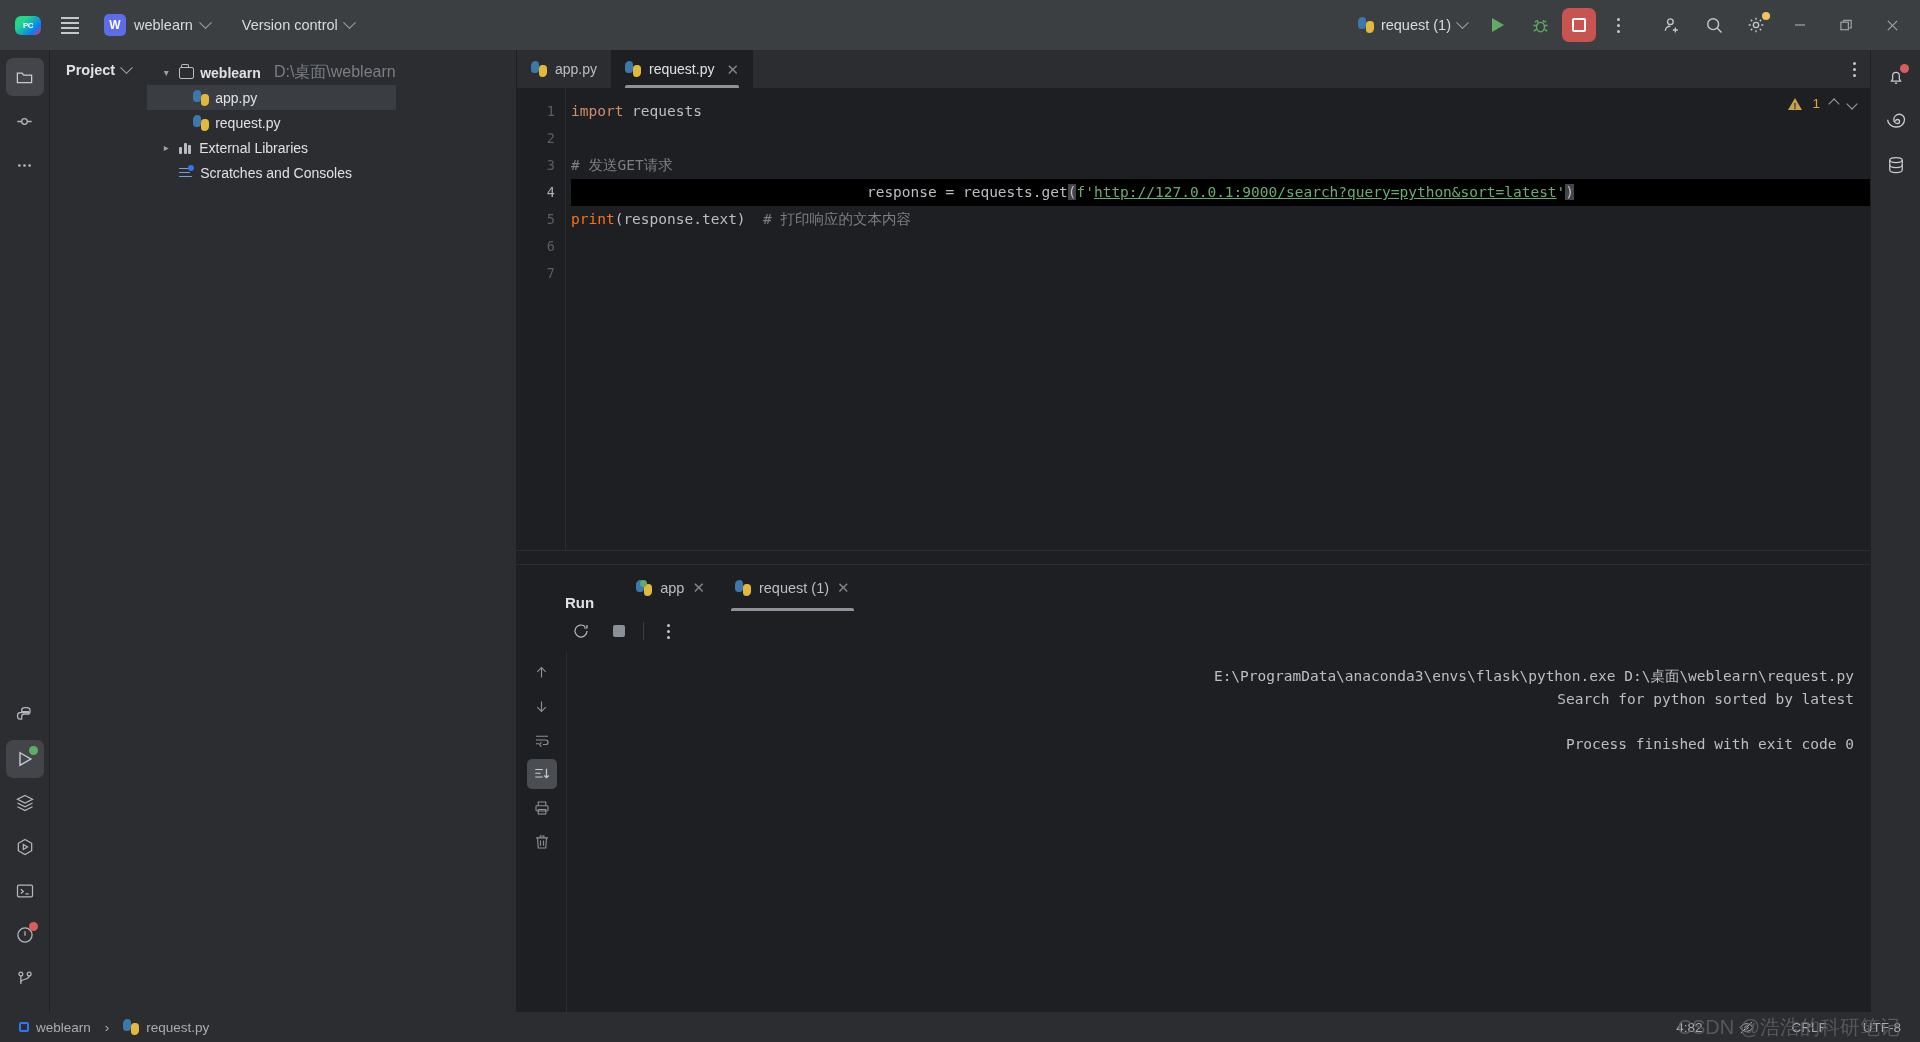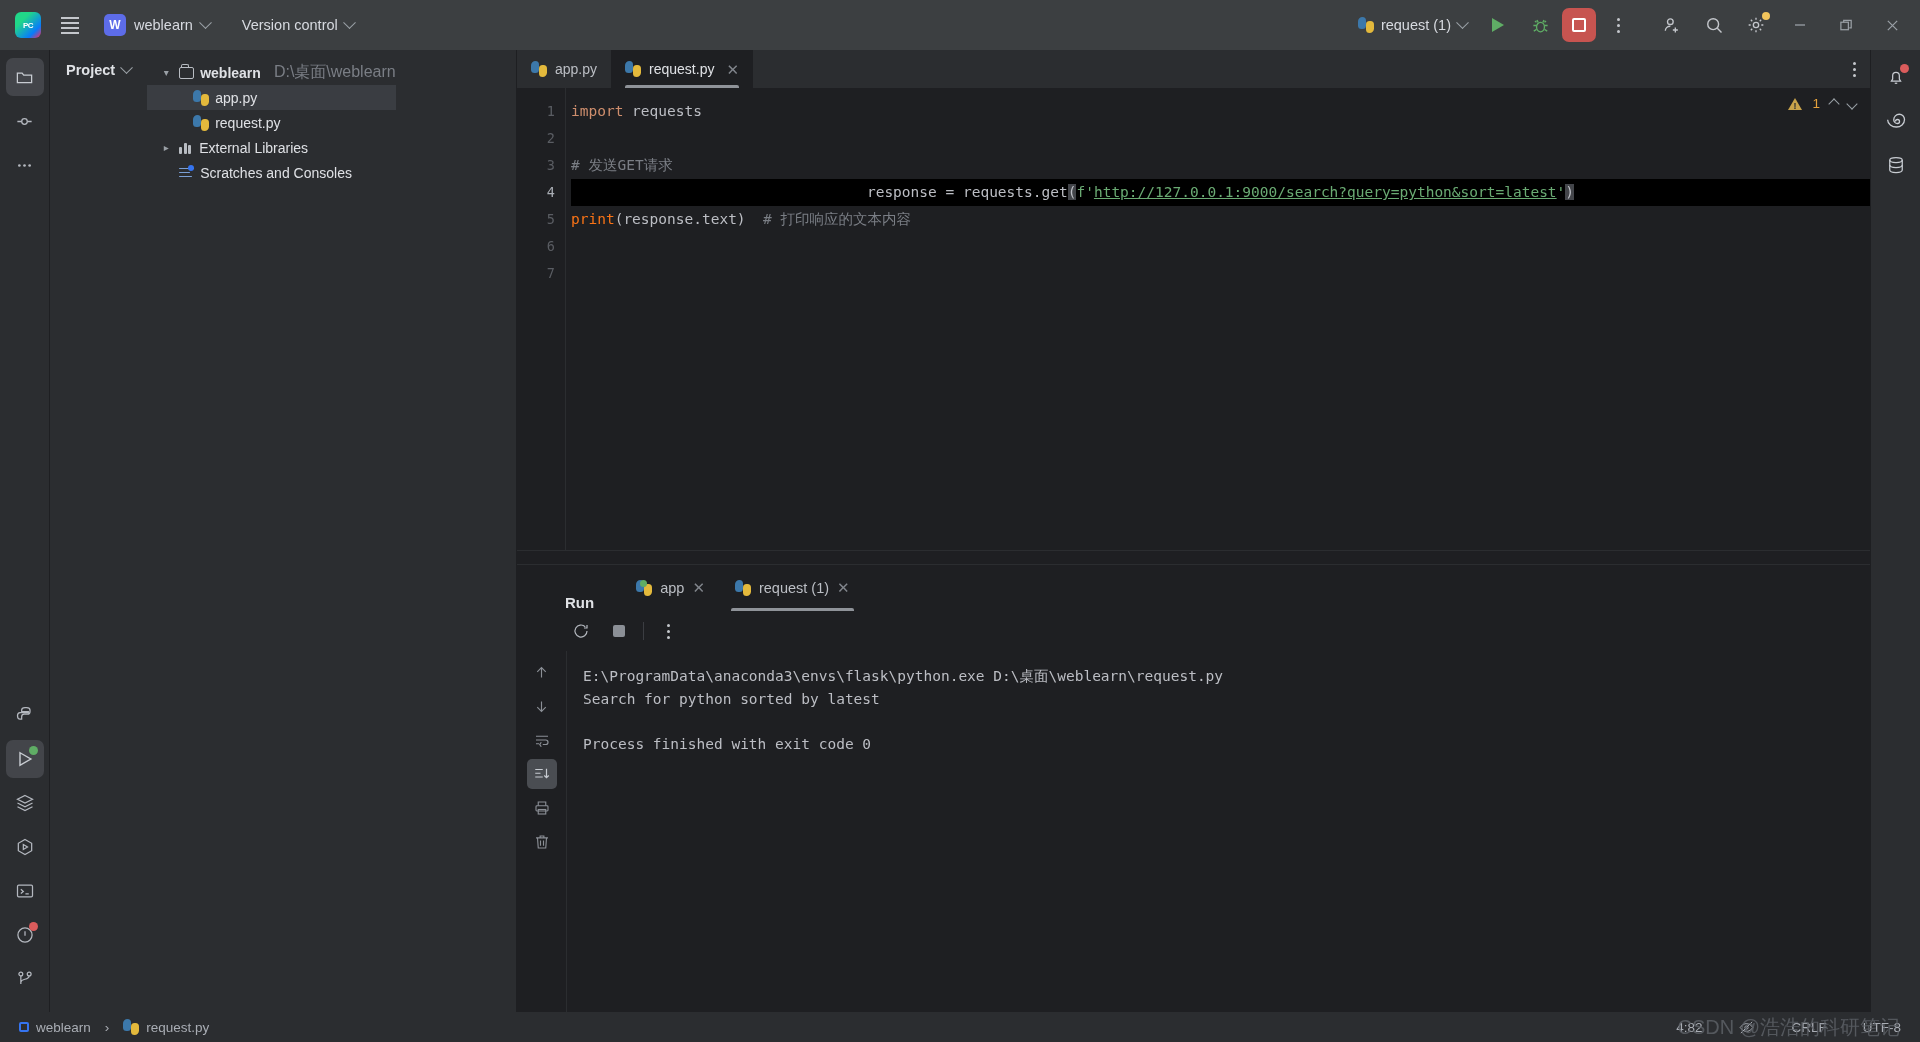--- a/index.html
+++ b/index.html
@@ -15,21 +15,21 @@
   
   .titlebar {
     height:50px; background:#3c3f41; display:flex; align-items:center;
     padding:0 8px; flex:0 0 50px; position:relative;
   }
   .tb-left { display:flex; align-items:center; gap:2px; }
   .icon-btn {
     width:40px; height:36px; display:flex; align-items:center; justify-content:center;
     border-radius:5px; color:#c4c7cc;
   }
-  .pc-logo { width:26px; height:26px; border-radius:6px; position:relative;
+  .pc-logo { width:26px; height:19px; border-radius:6px; position:relative;
      background:linear-gradient(135deg,#21d789 0%,#21d789 30%,#087cfa 75%,#fe2857 100%);
      display:flex; align-items:center; justify-content:center; }
   .pc-logo span { font-size:8px; font-weight:bold; color:#fff; letter-spacing:-.5px; }
   .burger { display:flex; flex-direction:column; gap:3px; }
   .burger i { display:block; width:18px; height:2px; background:#c4c7cc; }
   .proj-chip {
     display:flex; align-items:center; gap:8px; padding:4px 8px; border-radius:6px; margin-left:4px;
   }
   .proj-badge { width:22px; height:22px; border-radius:5px; background:#5d6ce8;
     color:#fff; font-size:12px; font-weight:600; display:flex; align-items:center; justify-content:center; }
@@ -132,21 +132,21 @@
       background:#8f9399; border-radius:2px 2px 0 0; }
   .rtab .x { color:#81858c; font-size:15px; }
   .run-dot { position:absolute; width:7px; height:7px; border-radius:50%; background:#5fad65; right:5px; top:0px; }
   .py-wrap { position:relative; width:16px; height:16px; }
 
   .run-toolbar { height:40px; display:flex; align-items:center; gap:10px; padding-left:50px; background:#1e1f22; }
   .tbtn { width:28px; height:28px; display:flex; align-items:center; justify-content:center;
           border-radius:5px; color:#b4b8bf; position:relative; }
   .tb-div { width:1px; height:18px; background:#3b3d42; }
 
-  .console-wrap { flex:1; display:flex; min-height:0; }
+  .console-wrap { flex:1; display:flex; min-height:0;text-align:right; }
   .console-side { width:50px; flex:0 0 50px; border-right:1px solid #2b2d30; display:flex;
       flex-direction:column; align-items:center; padding-top:6px; gap:4px; }
   .cbtn { width:30px; height:30px; display:flex; align-items:center; justify-content:center;
       border-radius:5px; color:#8b8f96; }
   .cbtn.active { background:#4a4d52; color:#c8ccd2; }
   .console { flex:1; padding:14px 16px; font-family:"DejaVu Sans Mono", monospace; font-size:14.5px;
       color:#bcbec4; line-height:22.5px; white-space:pre; overflow:hidden; }
 
   
   .rrail { width:50px; background:#2b2d30; border-left:1px solid #1e1f22;

